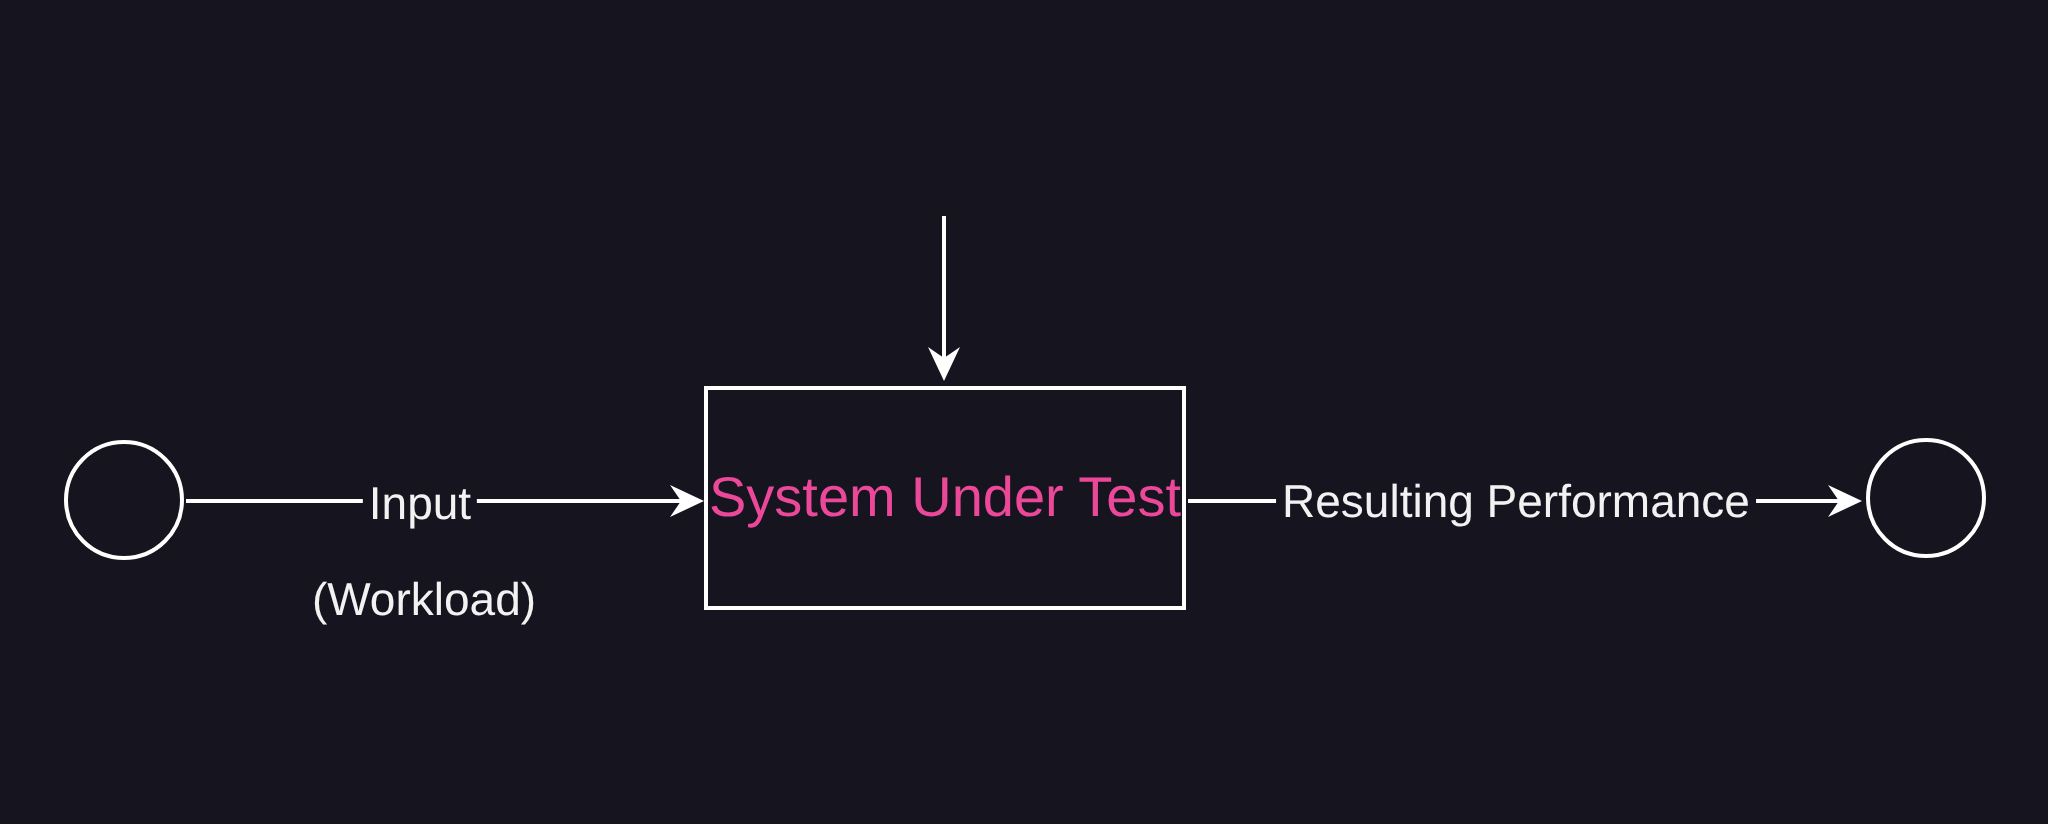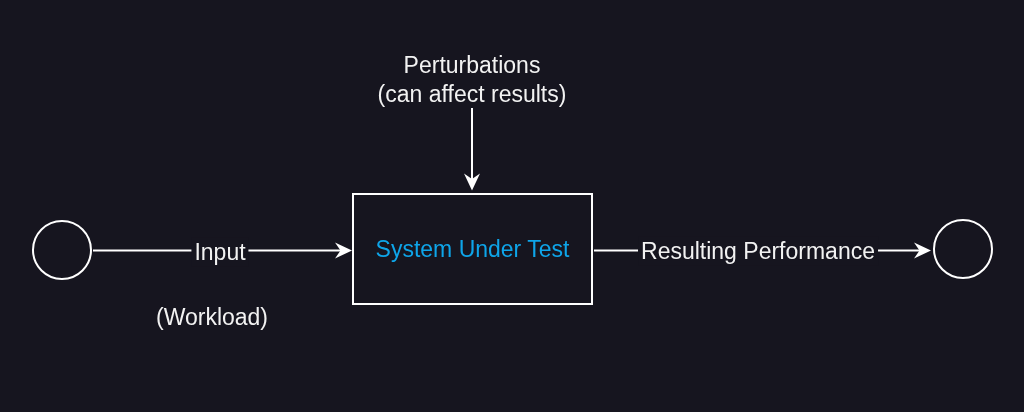--- a/index.html
+++ b/index.html
@@ -49,38 +49,38 @@
     width: 241px;
     height: 112px;
     border: 2px solid #ffffff;
     box-sizing: border-box;
     display: flex;
     align-items: center;
     justify-content: center;
     background: #16151f;
   }
   .sut-box .label {
-    font-size: 23px;
-    color: #0ea5e9;
+    font-size: 28px;
+    color: #ec4899;
     white-space: nowrap;
   }
   .edge-label {
     position: absolute;
     transform: translate(-50%, -50%);
     font-size: 23px;
     line-height: 29px;
     white-space: nowrap;
     color: #f2f2f2;
   }
   .edge-label.on-line {
     background: #16151f;
     padding: 0 3px;
   }
-  .edge-label.input-main      { left: 220px; top: 252px; }
-  .edge-label.input-sub       { left: 212px; top: 317px; }
+  .edge-label.input-main      { left: 210px; top: 252px; }
+  .edge-label.input-sub       { left: 212px; top: 300px; }
   .edge-label.output-main     { left: 726px; top: 251px; margin-left: 32px; }
   .edge-label.perturbations {
     left: 472px;
     top: 80px;
     text-align: center;
   }
 </style>
 </head>
 <body>
 
@@ -108,20 +108,16 @@
   <div class="node-circle end"></div>
 
   <div class="sut-box">
     <span class="label">System Under Test</span>
   </div>
 
   <div class="edge-label on-line input-main">Input</div>
 
   <div class="edge-label input-sub">(Workload)</div>
 
-  <div class="edge-label perturbations">
-    <div>Perturbations</div>
-    <div>(can affect results)</div>
-  </div>
 
   <div class="edge-label on-line output-main">Resulting Performance</div>
 
 </div>
 
 </body></html>

